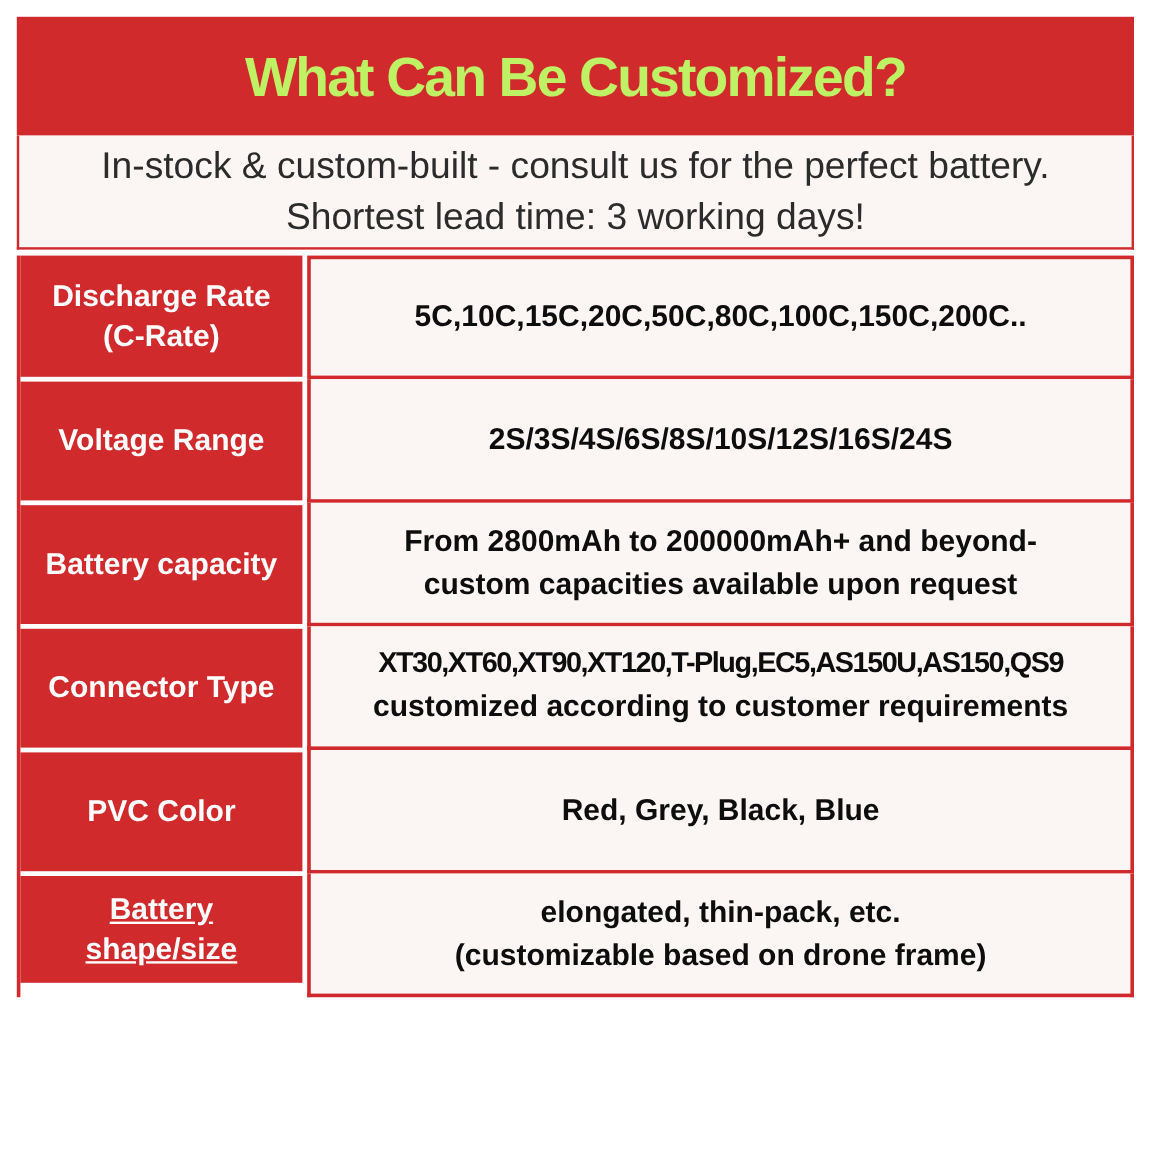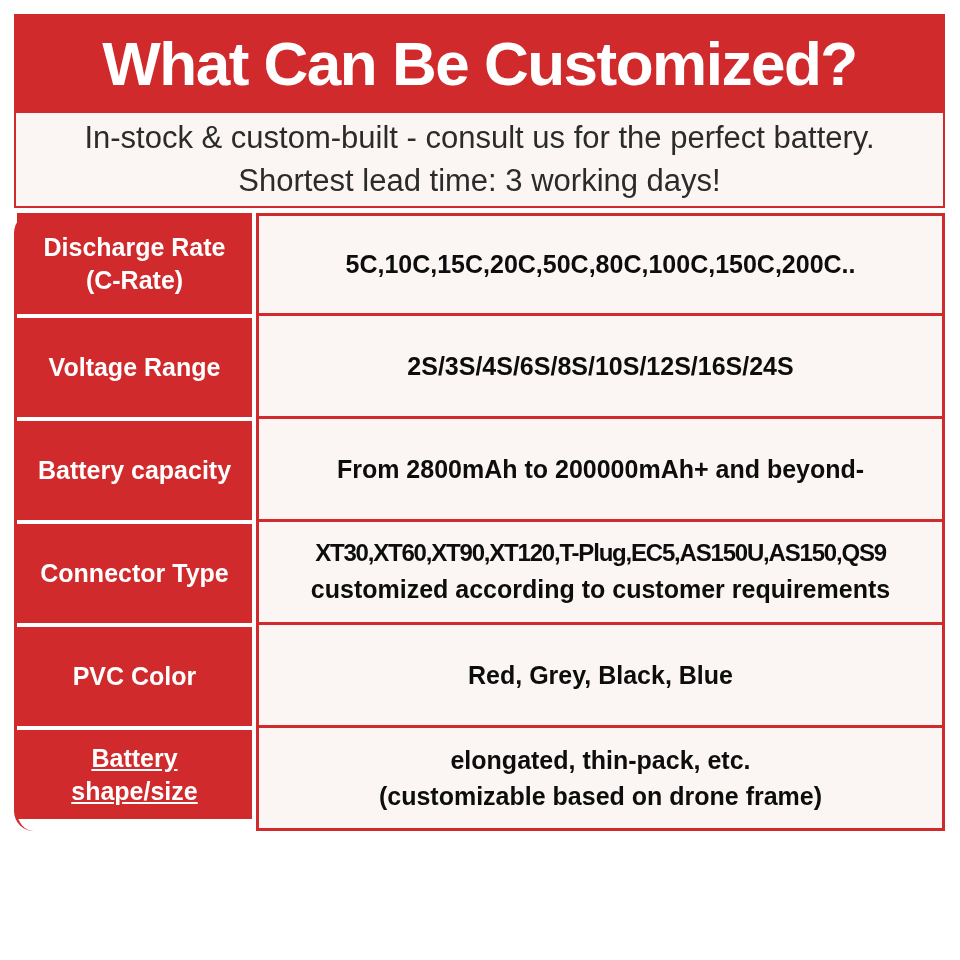--- a/index.html
+++ b/index.html
@@ -20,22 +20,22 @@
     background:#ffffff;
   }
   
   .banner{
     background:var(--red);
     height:99px;
     display:flex; align-items:center; justify-content:center;
   }
   .banner h1{
     margin:12px;
-    color:#ffffff;
-    font-size:62px;
+    color:#bef264;
+    font-size:46px;
     font-weight:bold;
     letter-spacing:-1.5px;
     white-space:nowrap;
   }
   
   .subtitle{
     border:2px solid var(--red);
     border-top:none;
     background:var(--cell-bg);
     height:95px;
@@ -45,21 +45,20 @@
     color:#2b2b2b;
     font-size:31px;
     line-height:1.38;
   }
   .subtitle .sline{ white-space:nowrap; }
   
   .spec-table{
     margin-top:5px;
     border-left:3px solid var(--red);
     background:#ffffff;
-    border-radius:20px;
   }
   .row{ display:flex; min-height:103px; }
   .row-label{
     width:235px;
     background:var(--red);
     color:#ffffff;
     font-weight:bold;
     font-size:25px;
     line-height:1.3;
     display:flex; flex-direction:column;
@@ -121,20 +120,21 @@
         <div class="vline">2S/3S/4S/6S/8S/10S/12S/16S/24S</div>
       </div>
     </div>
 
     <div class="row">
       <div class="row-label">
         <div>Battery capacity</div>
       </div>
       <div class="row-value">
         <div class="vline">From 2800mAh to 200000mAh+ and beyond-</div>
+        <div class="vline">custom capacities available upon request</div>
       </div>
     </div>
 
     <div class="row">
       <div class="row-label">
         <div>Connector Type</div>
       </div>
       <div class="row-value">
         <div class="vline tight">XT30,XT60,XT90,XT120,T-Plug,EC5,AS150U,AS150,QS9</div>
         <div class="vline">customized according to customer requirements</div>

